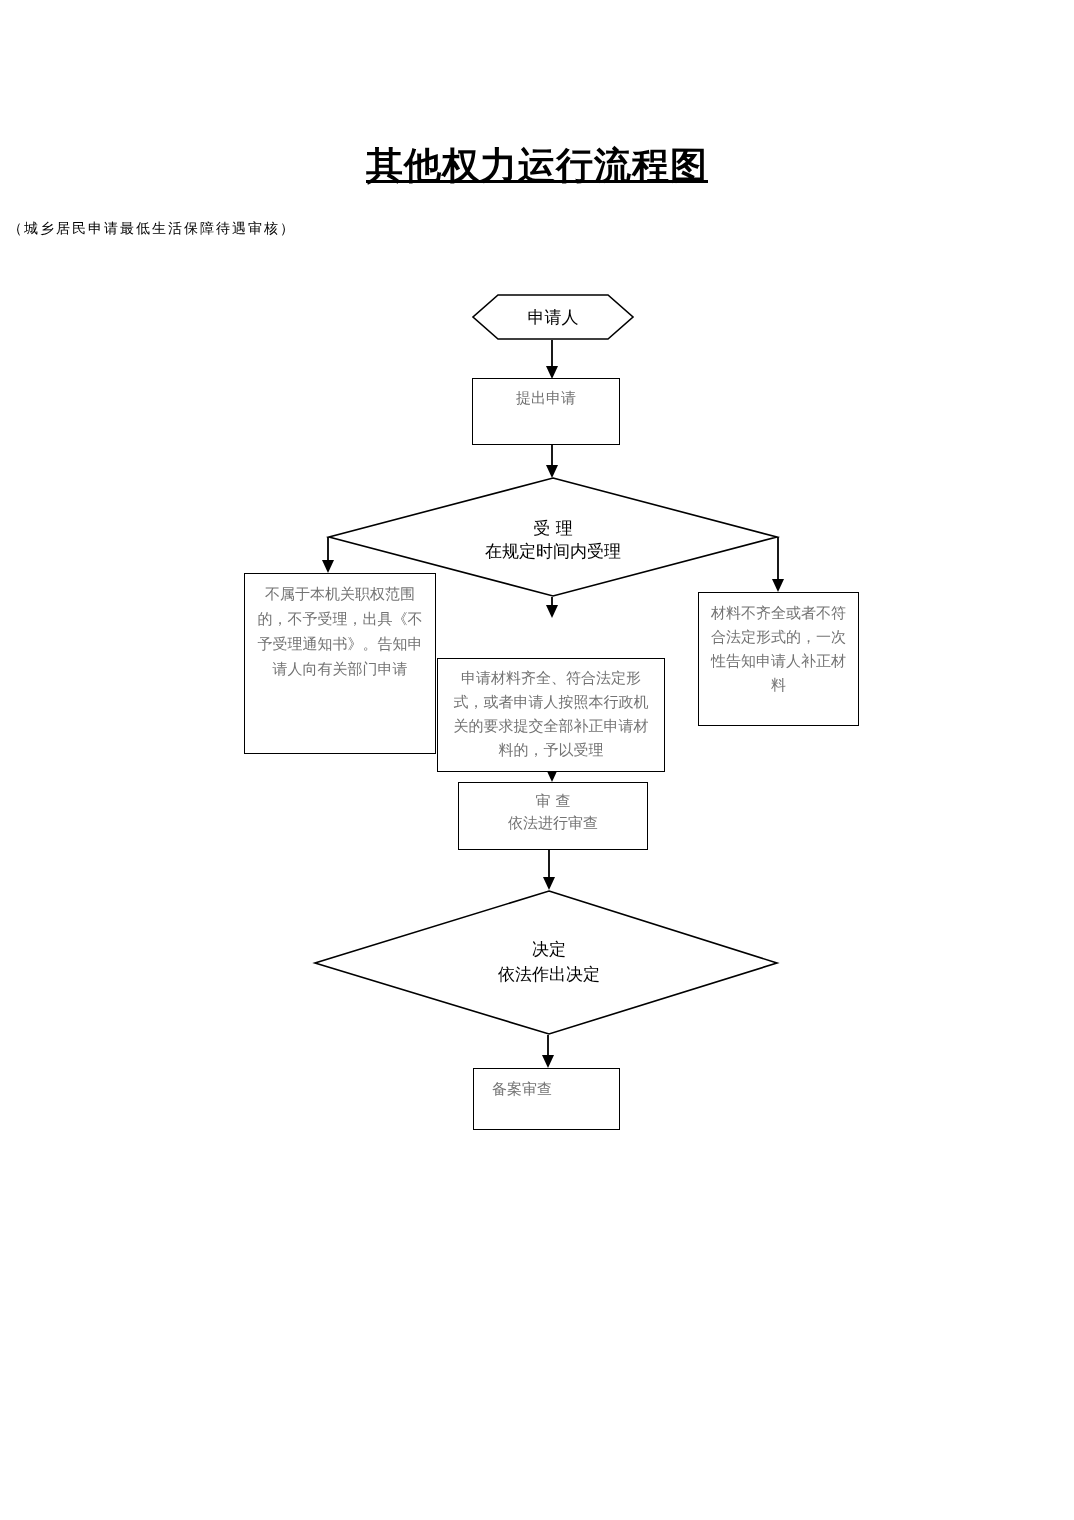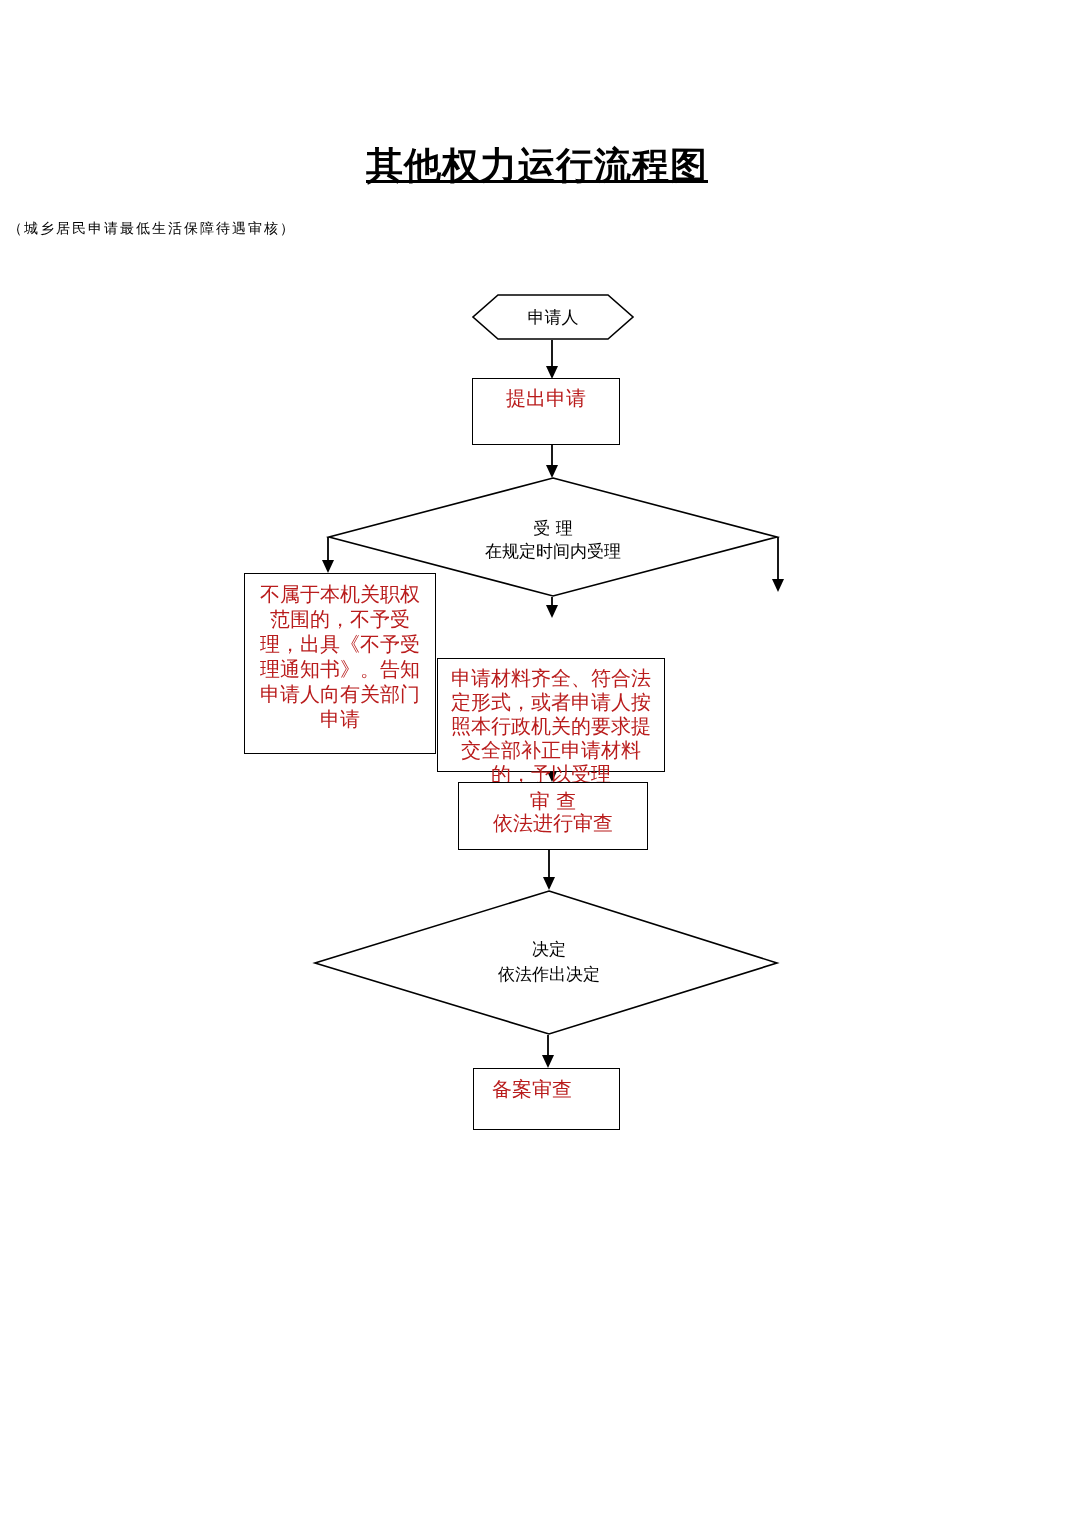--- a/index.html
+++ b/index.html
@@ -51,24 +51,24 @@
   .node {
     position: absolute;
     box-sizing: border-box;
   }
   .box {
     border: 1.6px solid #000000;
     background: #ffffff;
   }
   .box .txt {
     font-family: "DejaVu Serif", "Liberation Serif", serif;
-    font-size: 20px;
+    font-size: 15px;
     line-height: 22px;
     text-align: center;
-    color: #b91c1c;
+    color: #737373;
   }
   .shape-svg {
     position: absolute;
     left: 0;
     top: 0;
     overflow: visible;
   }
   .shape-svg polygon, .shape-svg line, .shape-svg polyline {
     fill: #ffffff;
     stroke: #000000;
@@ -158,20 +158,23 @@
   </div>
 
   <div class="node box" style="left:244px; top:573px; width:192px; height:181px;">
     <div class="txt" style="padding:8px 12px 0 12px; line-height:25px;">不属于本机关职权范围的，不予受理，出具《不予受理通知书》。告知申请人向有关部门申请</div>
   </div>
 
   <div class="node box" style="left:437px; top:618px; width:228px; height:114px;margin-top:40px;">
     <div class="txt" style="padding:7px 12px 0 12px; line-height:24px;">申请材料齐全、符合法定形式，或者申请人按照本行政机关的要求提交全部补正申请材料的，予以受理</div>
   </div>
 
+  <div class="node box" style="left:698px; top:592px; width:161px; height:134px;">
+    <div class="txt" style="padding:8px 9px 0 9px; line-height:24px;">材料不齐全或者不符合法定形式的，一次性告知申请人补正材料</div>
+  </div>
 
   <div class="node box" style="left:458px; top:782px; width:190px; height:68px;">
     <div class="txt" style="padding-top:7px;">审 查</div>
     <div class="txt">依法进行审查</div>
   </div>
 
   <div class="node" style="left:314px; top:890px; width:464px; height:145px;">
     <svg class="shape-svg" width="464" height="145" viewBox="0 0 464 145">
       <polygon points="235,1 463,73 235,144 1,73"></polygon>
     </svg>

